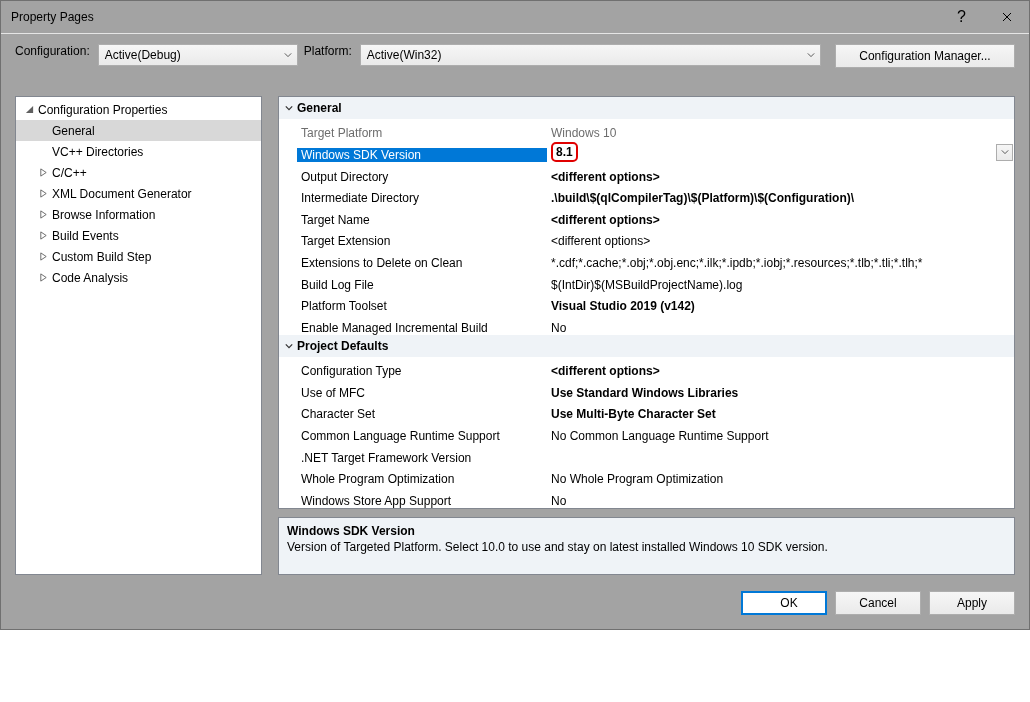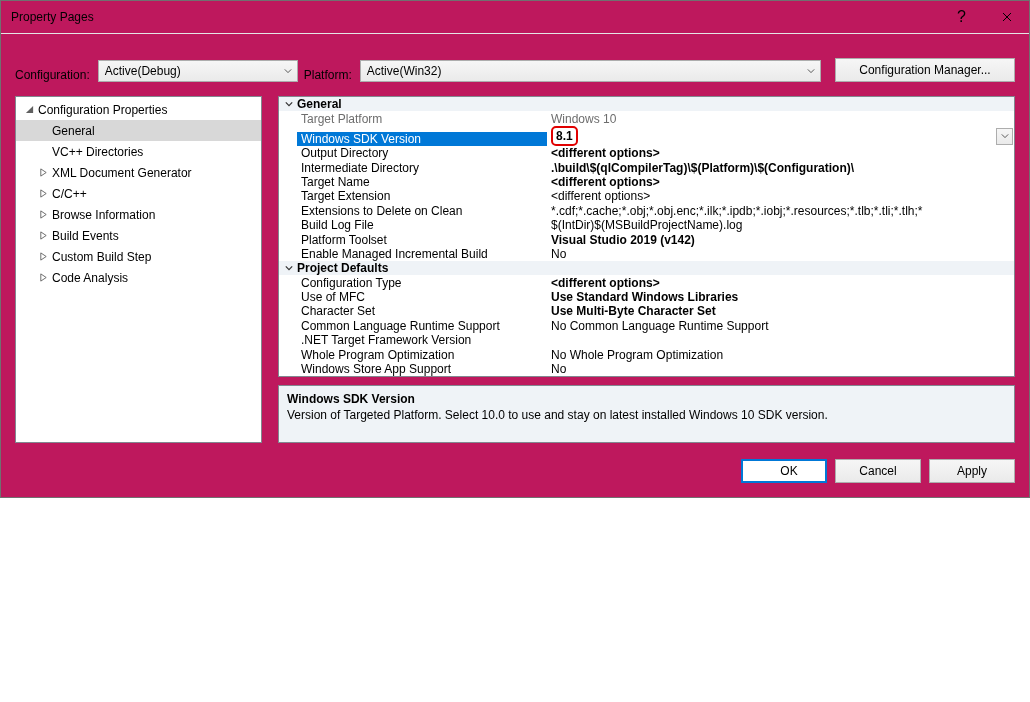--- a/index.html
+++ b/index.html
@@ -5,26 +5,26 @@
   html, body {
     margin: 0;
     padding: 0;
     font-family: "Segoe UI", Tahoma, sans-serif;
     font-size: 12px;
     background: #fff;
     color: #000;
   }
   .window {
     width: 1030px;
-    height: 498px;
+    height: 630px;
     border: 1px solid #707070;
     box-sizing: border-box;
     display: flex;
     flex-direction: column;
-    background: #be185d;
+    background: #a3a3a3;
   }
   
   .titlebar {
     height: 32px;
     display: flex;
     align-items: center;
     padding-left: 10px;
     border-bottom: 1px solid #e5e5e5;
   }
   .titlebar .title {
@@ -44,21 +44,21 @@
     font-size: 16px;
   }
   .titlebar .close svg {
     width: 10px;
     height: 10px;
   }
   
   .configbar {
     height: 38px;
     display: flex;
-    align-items: flex-end;
+    align-items: flex-start;
     padding: 10px 14px 0 14px;
     gap: 6px;
   }
   .configbar .lbl {
     margin-right: 2px;
   }
   .combo {
     border: 1px solid #adadad;
     height: 22px;
     display: flex;
@@ -302,29 +302,29 @@
       </div>
       <div class="tree-row" style="padding-left:34px">
         <span class="tree-label">VC++ Directories</span>
       </div>
       <div class="tree-row" style="padding-left:20px">
         <span class="tree-chevron">
             <svg class="tri-closed" viewBox="0 0 10 10" width="9" height="9">
               <path d="M2 1 L8 5 L2 9 Z"></path>
             </svg>
           </span>
+        <span class="tree-label">C/C++</span>
+      </div>
+      <div class="tree-row" style="padding-left:20px">
+        <span class="tree-chevron">
+            <svg class="tri-closed" viewBox="0 0 10 10" width="9" height="9">
+              <path d="M2 1 L8 5 L2 9 Z"></path>
+            </svg>
+          </span>
         <span class="tree-label">XML Document Generator</span>
-      </div>
-      <div class="tree-row" style="padding-left:20px">
-        <span class="tree-chevron">
-            <svg class="tri-closed" viewBox="0 0 10 10" width="9" height="9">
-              <path d="M2 1 L8 5 L2 9 Z"></path>
-            </svg>
-          </span>
-        <span class="tree-label">C/C++</span>
       </div>
       <div class="tree-row" style="padding-left:20px">
         <span class="tree-chevron">
             <svg class="tri-closed" viewBox="0 0 10 10" width="9" height="9">
               <path d="M2 1 L8 5 L2 9 Z"></path>
             </svg>
           </span>
         <span class="tree-label">Browse Information</span>
       </div>
       <div class="tree-row" style="padding-left:20px">

